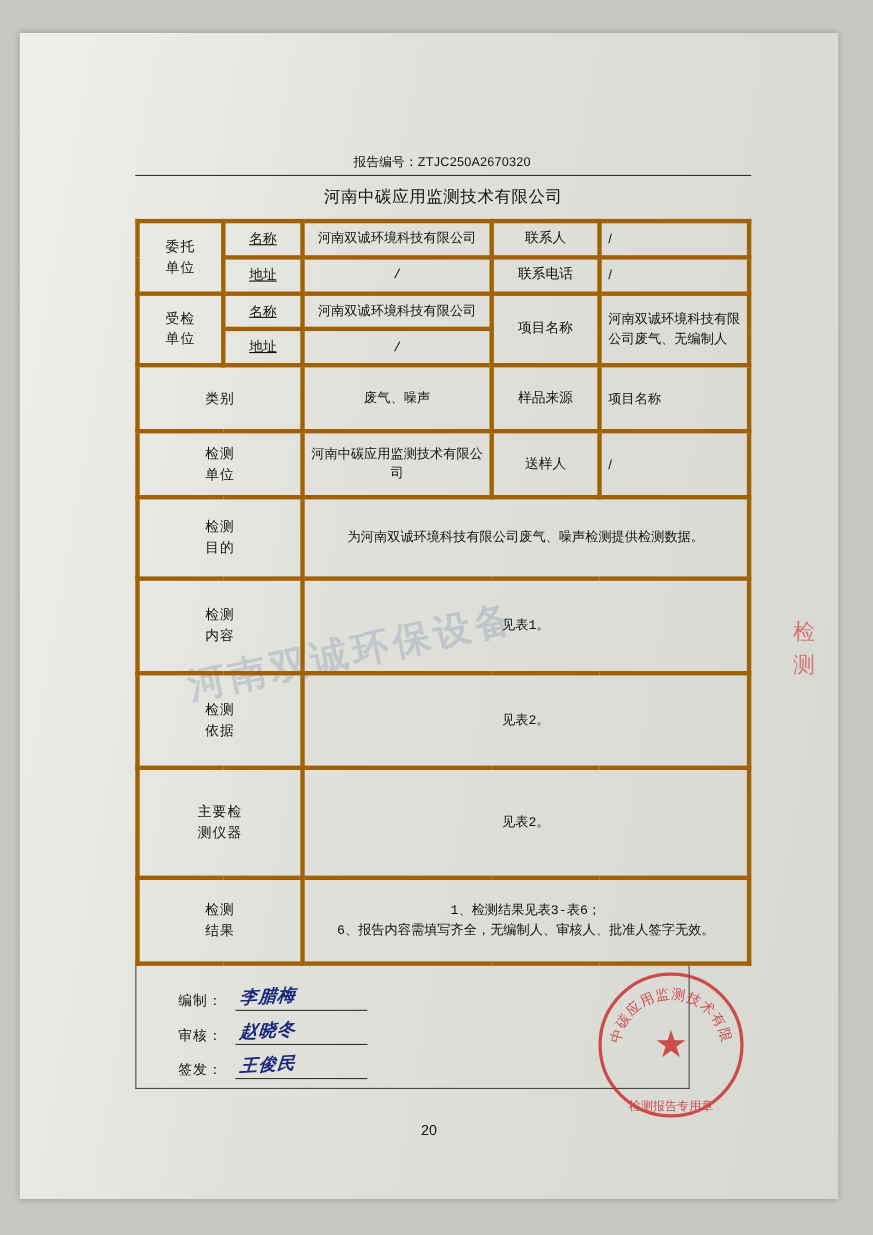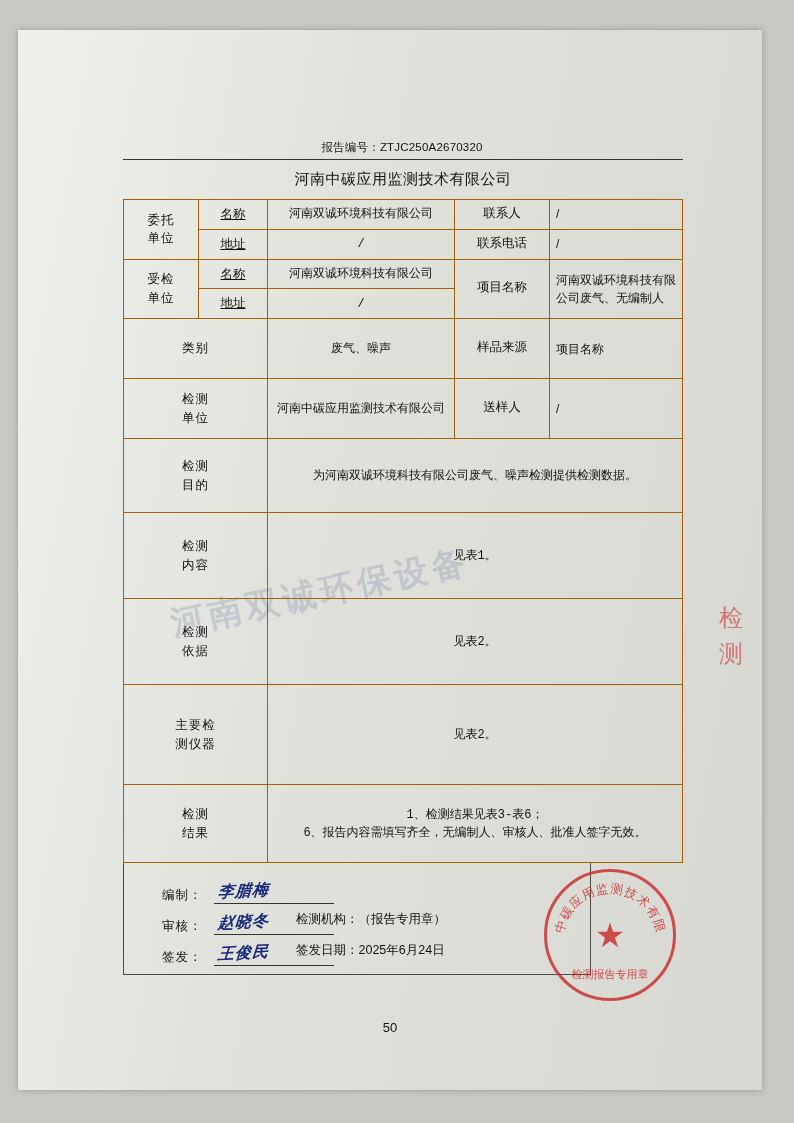--- a/index.html
+++ b/index.html
@@ -73,21 +73,21 @@
     font-family: "Liberation Serif", serif;
   }
   table.main {
     border-collapse: collapse;
     width: 560px;
     table-layout: fixed;
     font-size: 12px;
     color: #111;
   }
   table.main td {
-    border: 1px solid #a16207;
+    border: 4px solid #a16207;
     padding: 5px 6px;
     vertical-align: middle;
     line-height: 1.5;
   }
   .lbl {
     text-align: center;
     width: 62px;
     font-size: 12.5px;
     letter-spacing: 1px;
   }
@@ -117,21 +117,21 @@
   .tall3 { height: 86px; }
   .tall4 { height: 60px; }
   .proj-name {
     text-align: left;
     line-height: 1.6;
     font-size: 12px;
   }
   
   .sigblock {
     position: relative;
-    width: 468px;
+    width: 504px;
     border: 1px solid #4a4a4a;
     border-top: none;
     height: 112px;
     box-sizing: border-box;
     padding-left: 24px;
   }
   .sig-left {
     position: absolute;
     left: 38px;
     top: 10px;
@@ -204,21 +204,21 @@
   }
   .seal .arc text {
     fill: #c92d2d;
     font-size: 12.5px;
     font-family: "Liberation Serif", serif;
     letter-spacing: 1px;
   }
   .seal .bottom-txt {
     position: absolute;
     left: 0;
-    bottom: 16px;
+    bottom: 0;
     width: 126px;
     text-align: center;
     color: #c92d2d;
     font-size: 11px;
     font-family: "Liberation Serif", serif;
   }
   
   .watermark {
     position: absolute;
     left: 150px;
@@ -228,25 +228,25 @@
     font-family: "Liberation Serif", serif;
     transform: rotate(-12deg);
     letter-spacing: 4px;
     white-space: nowrap;
     pointer-events: none;
     font-weight: bold;
   }
   .redmark {
     position: absolute;
     right: 18px;
-    top: 570px;
+    top: 532px;
     width: 26px;
     color: rgba(200,40,40,0.55);
-    font-size: 24px;
-    font-family: Liberation Sans, sans-serif;
+    font-size: 20px;
+    font-family: Liberation Mono, monospace;
     line-height: 1.5;
     text-align: center;
     pointer-events: none;
   }
   .pagenum {
     position: absolute;
     left: 0;
     top: 990px;
     width: 744px;
     text-align: center;
@@ -376,36 +376,32 @@
             </span>
           </div>
           <div class="sig-row">
             <span class="k">签发：</span>
             <span class="line">
               <span class="hand">王俊民</span>
             </span>
           </div>
         </div>
 
-        <div class="sig-right">
-          <div class="r1">检测机构：（报告专用章）</div>
-          <div class="r2">签发日期：2025年6月24日</div>
-        </div>
 
         <div class="seal">
           <svg class="arc" viewBox="0 0 126 126">
             <defs>
               <path id="arcpath" d="M 16,68 A 47,47 0 1 1 110,68" fill="none"></path>
             </defs>
             <text>
               <textPath href="#arcpath" startOffset="50%" text-anchor="middle">河南中碳应用监测技术有限公司</textPath>
             </text>
           </svg>
           <div class="star">★</div>
           <div class="bottom-txt">检测报告专用章</div>
         </div>
       </div>
 
     </div>
 
-    <div class="pagenum">50</div>
+    <div class="pagenum">20</div>
   </div>
 </div>
 
 </body></html>

